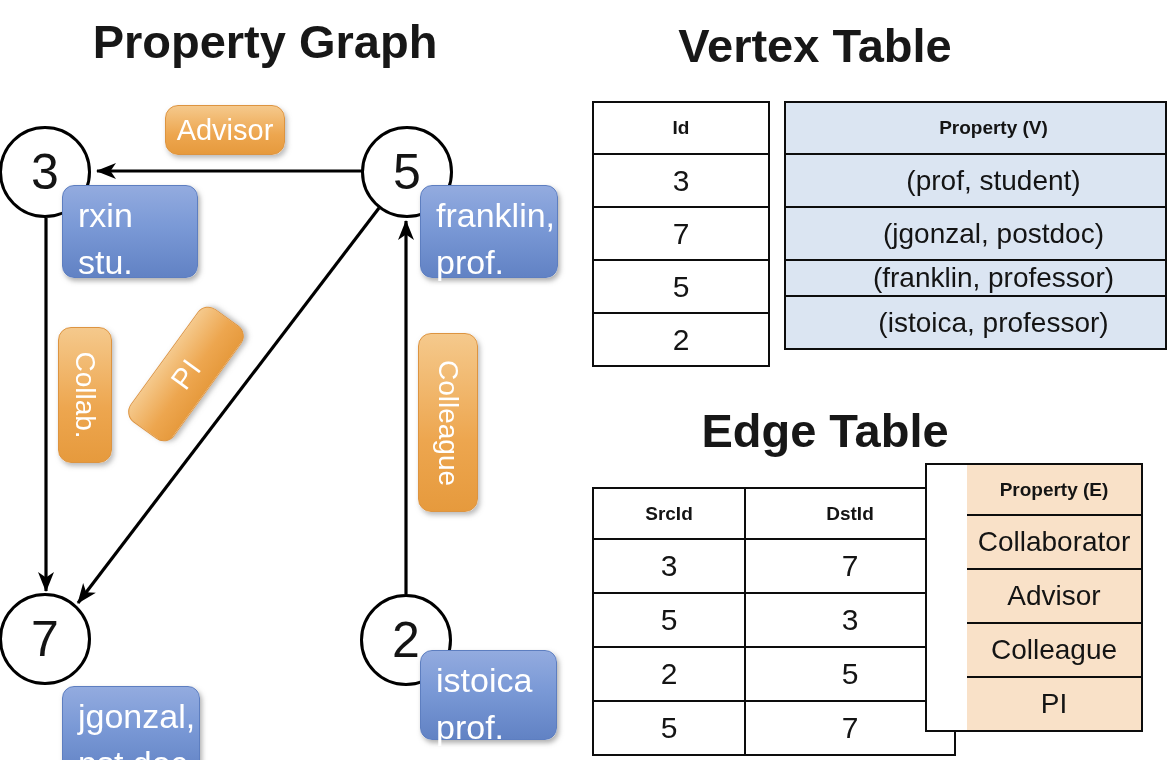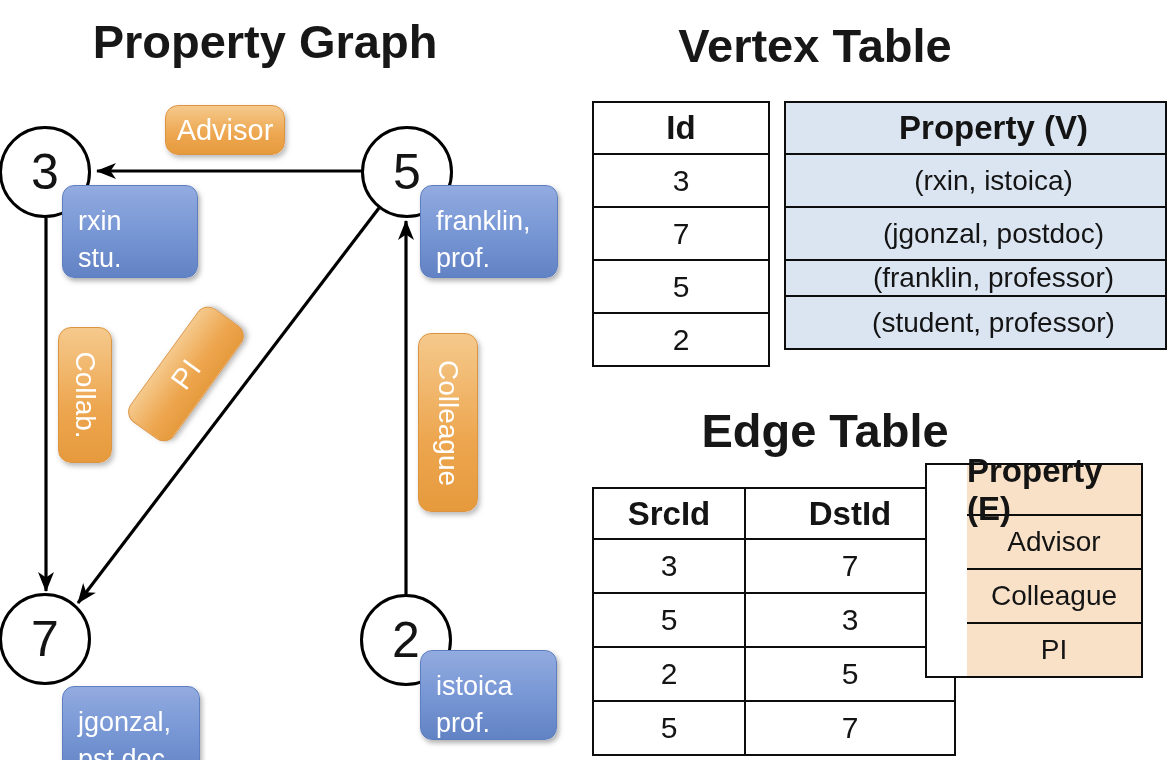--- a/index.html
+++ b/index.html
@@ -18,22 +18,22 @@
     position:absolute;width:92px;height:92px;border-radius:50%;
     border:3.5px solid #000;background:#fff;box-sizing:border-box;
     display:flex;align-items:center;justify-content:center;
     font-size:50px;font-weight:400;z-index:2;
   }
   .vprop{
     position:absolute;z-index:3;border-radius:12px;
     background:linear-gradient(180deg,#93abdf 0%,#7a99d6 45%,#6182c4 100%);
     border:1px solid #5d7ec0;
     box-shadow:2px 3px 5px rgba(110,110,110,0.55);
-    color:#fff;font-size:27px;line-height:1.38;
-    padding:17px 10px 8px 15px;box-sizing:border-box;
+    color:#fff;font-size:34px;line-height:1.38;
+    padding:6px 10px 8px 15px;box-sizing:border-box;
   }
   .vprop div{white-space:nowrap;}
   .elabel{
     position:absolute;z-index:4;border-radius:13px;
     background:linear-gradient(180deg,#f5c98c 0%,#eda64f 60%,#e69a3d 100%);
     border:1px solid #dd9440;
     box-shadow:2px 3px 5px rgba(120,120,120,0.5);
     color:#fff;display:flex;align-items:center;justify-content:center;
     box-sizing:border-box;font-size:28px;
   }
@@ -42,21 +42,21 @@
   
   .tbl{
     position:absolute;border:2.5px solid #0d0d0d;background:#fff;box-sizing:border-box;
   }
   .trow{
     display:flex;align-items:center;justify-content:center;
     border-top:2px solid #0d0d0d;box-sizing:border-box;
     font-size:28px;
   }
   .trow:first-child{border-top:none;}
-  .thead{font-weight:700;font-size:33px;}
+  .thead{font-weight:700;font-size:19px;}
   .num{font-size:30px;}
   .vfill{background:#dbe5f2;padding-left:36px;}
   .efill{background:#f9e1c8;}
   .idgrid{display:grid;grid-template-columns:150px 1fr;align-items:stretch;}
   .idgrid .cell{
     display:flex;align-items:center;justify-content:center;box-sizing:border-box;
   }
   .idgrid .cell + .cell{border-left:2px solid #0d0d0d;}
 </style>
 </head>
@@ -124,24 +124,24 @@
 <div class="tbl" style="left:592px;top:101px;width:178px;">
   <div class="trow thead" style="height:50px;">Id</div>
   <div class="trow num" style="height:53px;">3</div>
   <div class="trow num" style="height:53px;">7</div>
   <div class="trow num" style="height:53px;">5</div>
   <div class="trow num" style="height:53px;">2</div>
 </div>
 
 <div class="tbl" style="left:784px;top:101px;width:383px;">
   <div class="trow thead vfill" style="height:50px;">Property (V)</div>
-  <div class="trow vfill" style="height:53px;">(rxin, istoica)</div>
+  <div class="trow vfill" style="height:53px;">(prof, student)</div>
   <div class="trow vfill" style="height:53px;">(jgonzal, postdoc)</div>
   <div class="trow vfill" style="height:36px;">(franklin, professor)</div>
-  <div class="trow vfill" style="height:53px;">(student, professor)</div>
+  <div class="trow vfill" style="height:53px;">(istoica, professor)</div>
 </div>
 
 <div class="big-title" style="left:600px;top:403px;width:450px;">Edge Table</div>
 
 <div class="tbl" style="left:592px;top:487px;width:364px;">
   <div class="trow thead idgrid" style="height:49px;padding:0;">
     <div class="cell">SrcId</div>
     <div class="cell">DstId</div>
   </div>
   <div class="trow num idgrid" style="height:54px;">
@@ -157,16 +157,17 @@
     <div class="cell">5</div>
   </div>
   <div class="trow num idgrid" style="height:54px;">
     <div class="cell">5</div>
     <div class="cell">7</div>
   </div>
 </div>
 
 <div class="tbl" style="left:925px;top:463px;width:218px;padding-left:40px;">
   <div class="trow thead efill" style="height:49px;">Property (E)</div>
+  <div class="trow efill" style="height:54px;">Collaborator</div>
   <div class="trow efill" style="height:54px;">Advisor</div>
   <div class="trow efill" style="height:54px;">Colleague</div>
   <div class="trow efill" style="height:54px;">PI</div>
 </div>
 
 </body></html>

